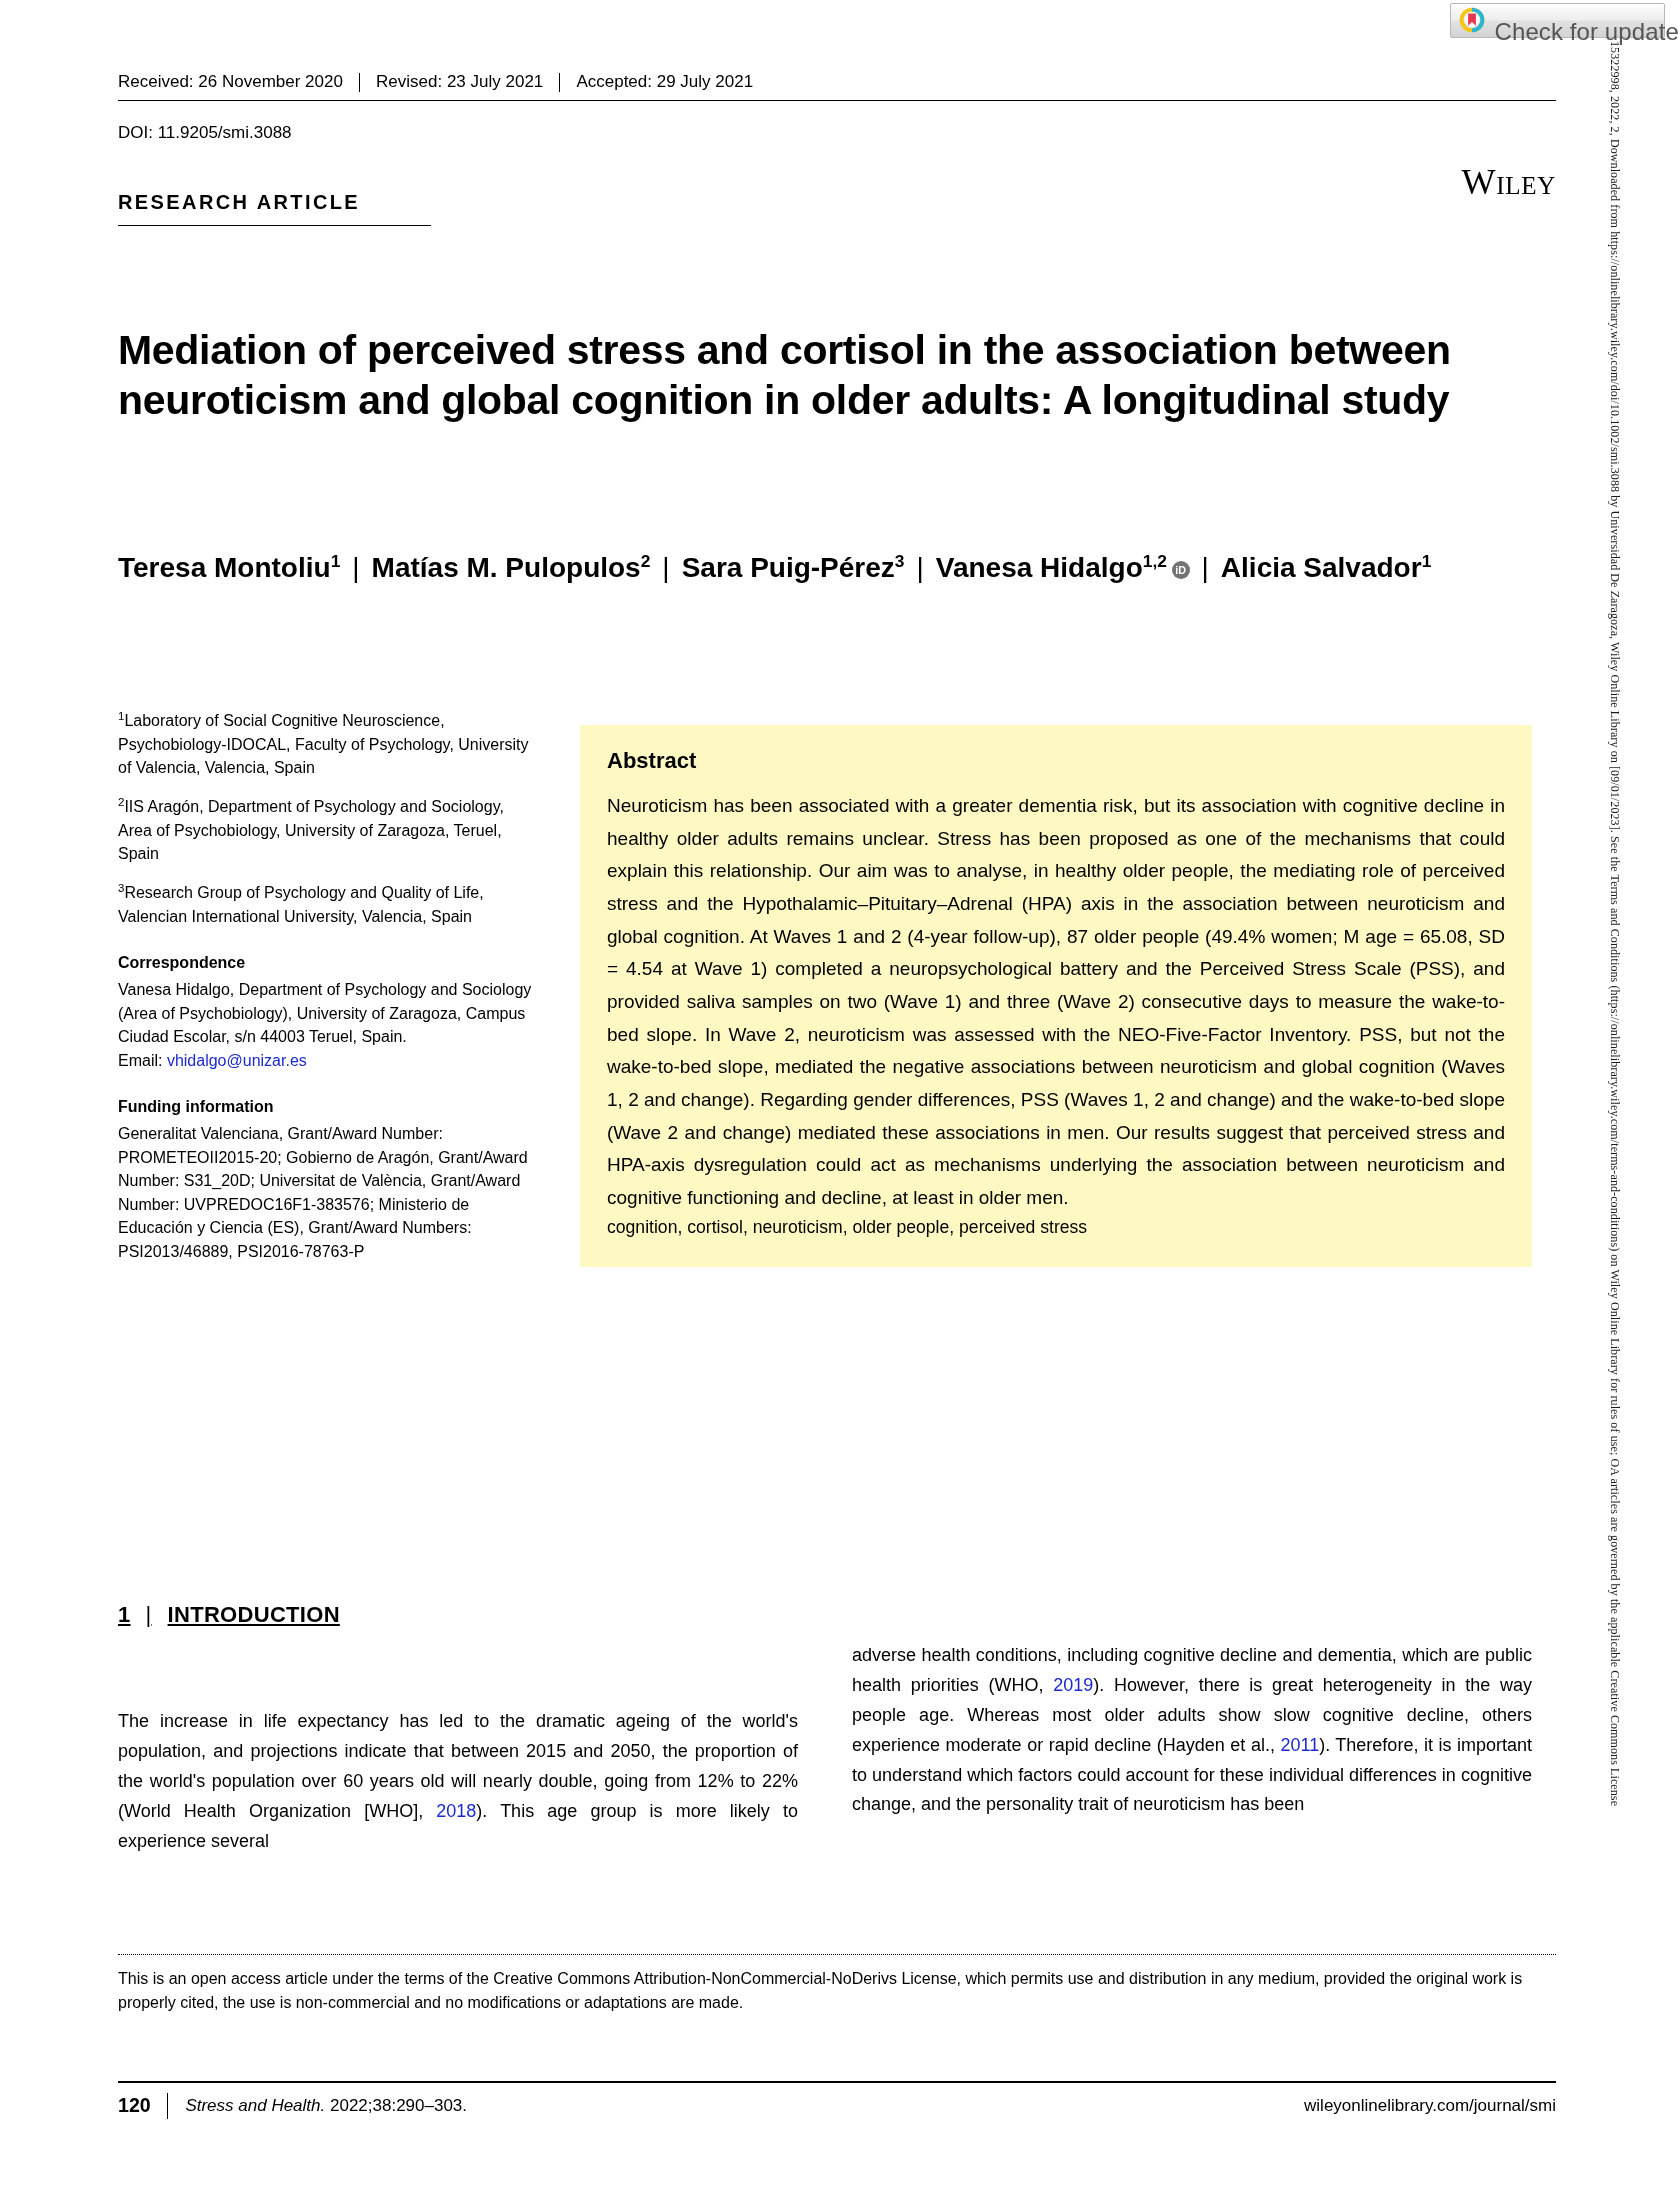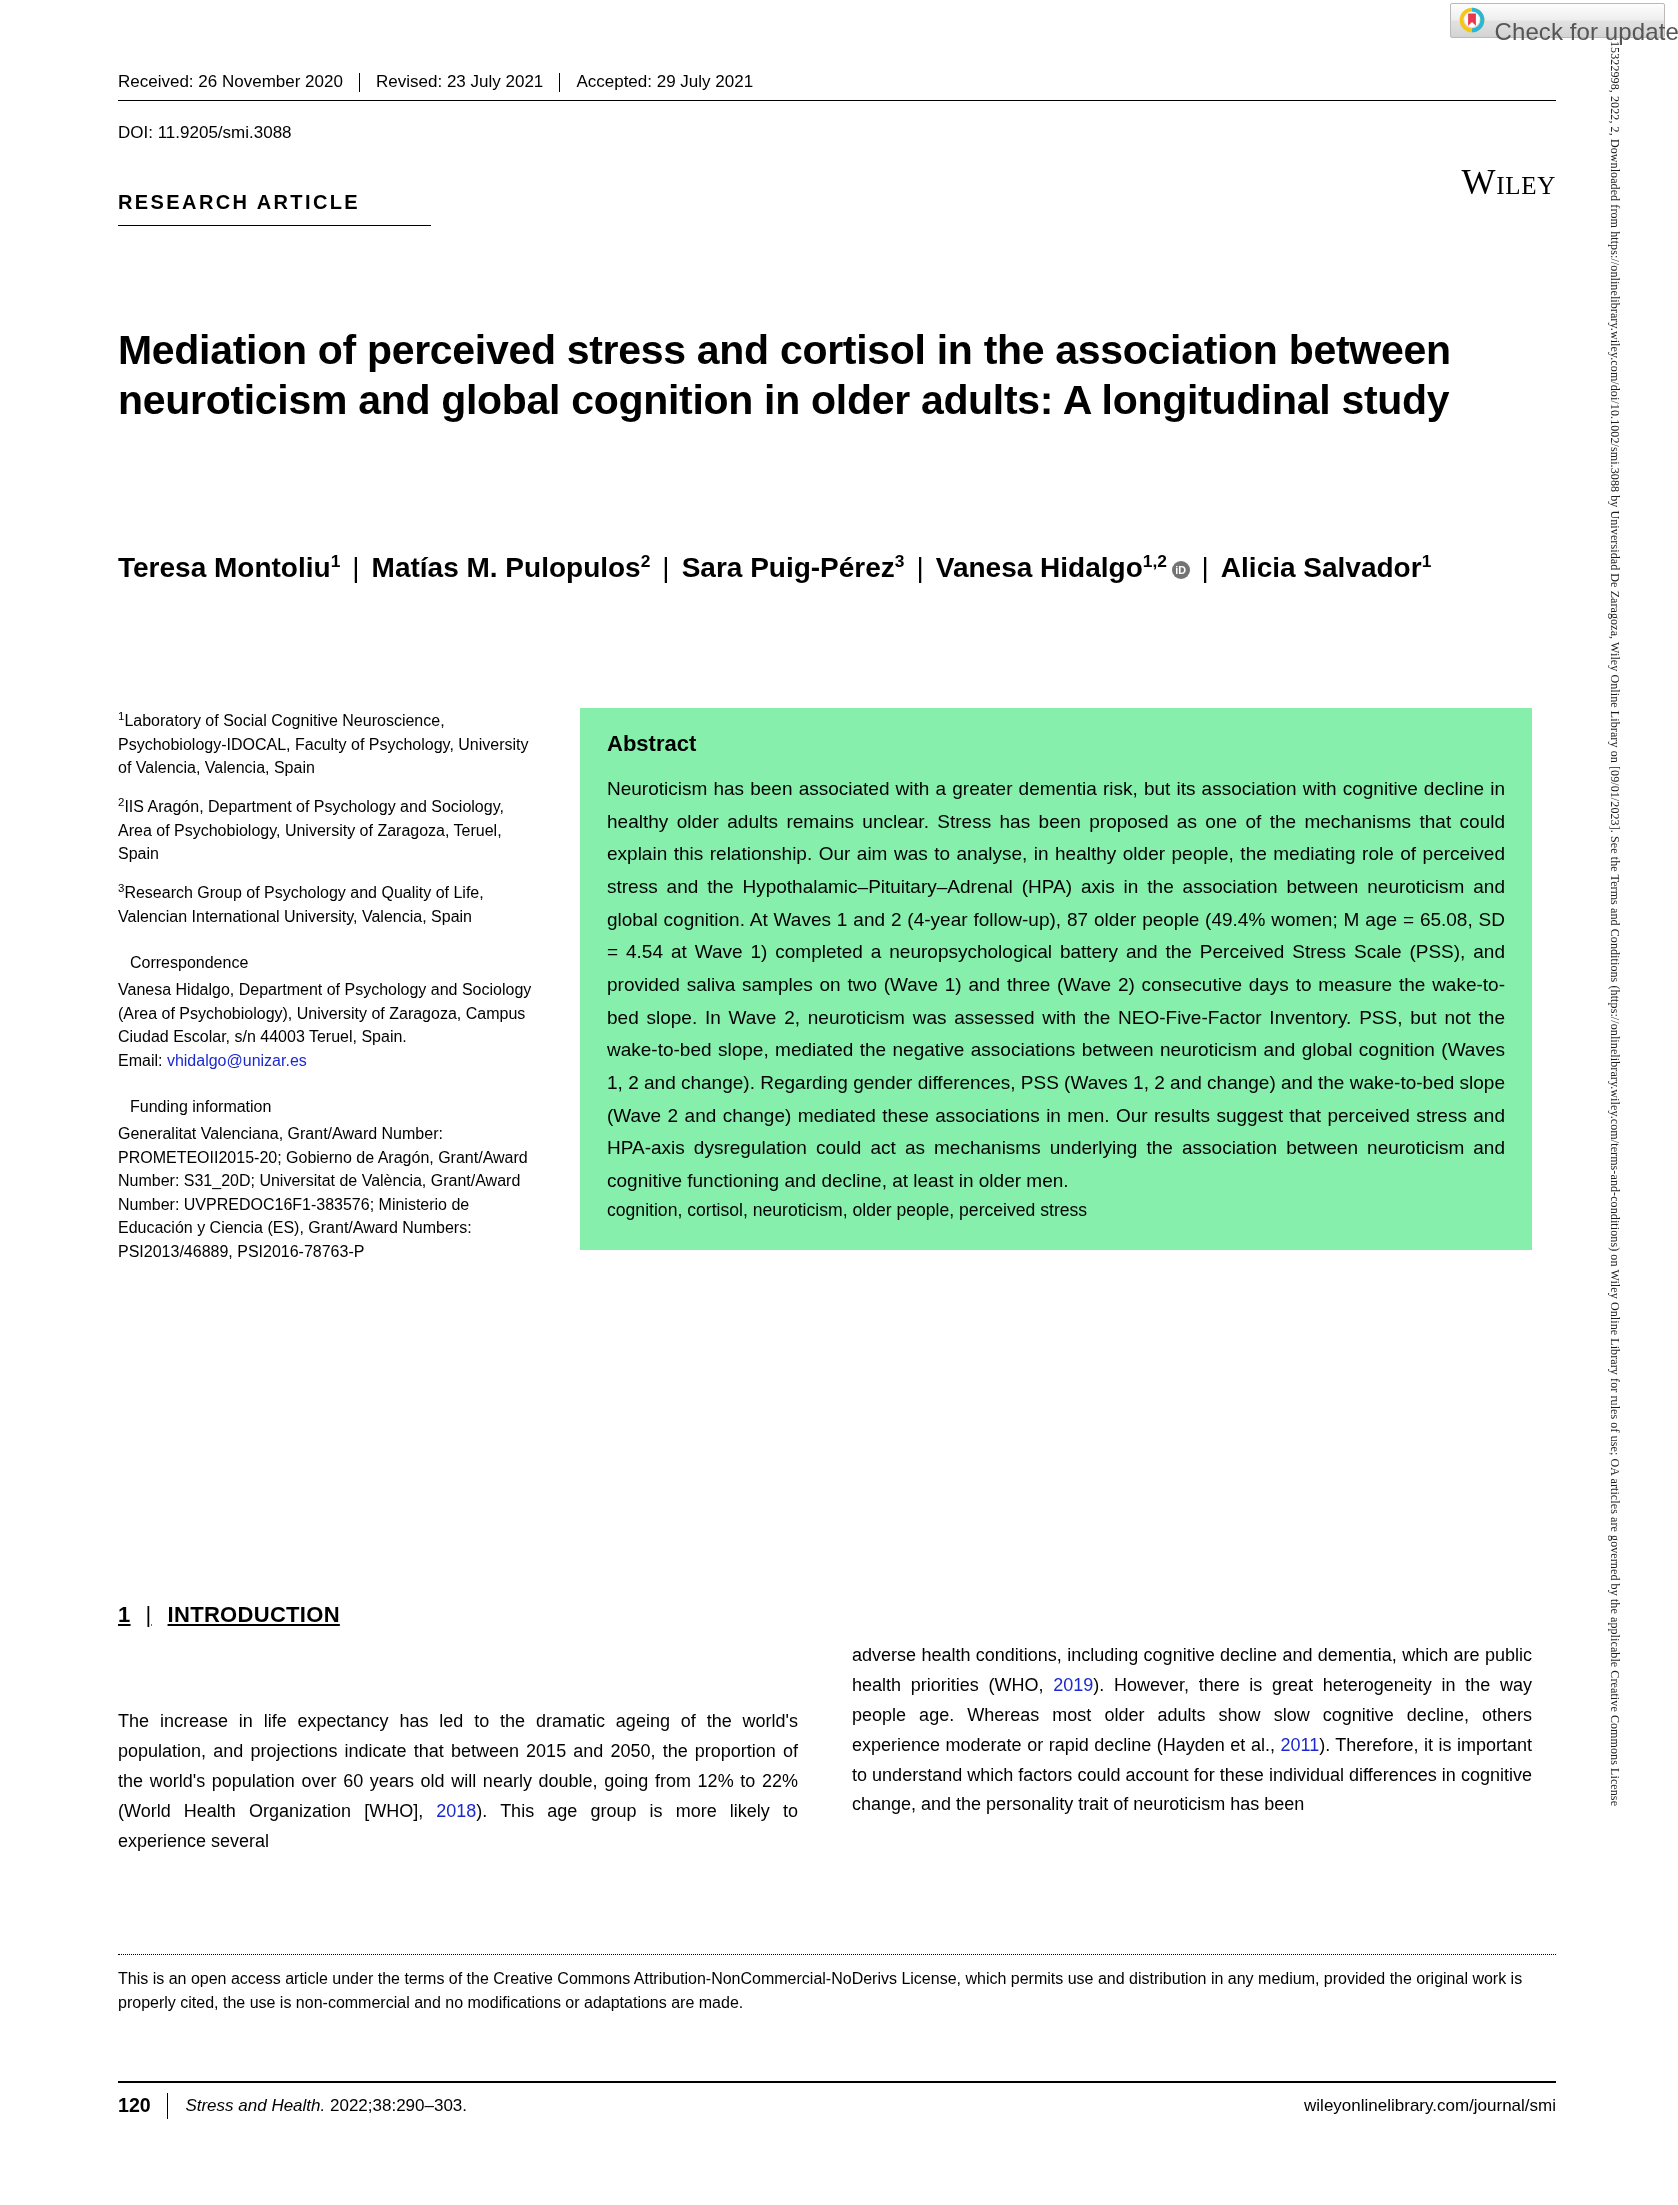--- a/index.html
+++ b/index.html
@@ -173,36 +173,35 @@
     position: absolute;
     top: 708px;
     left: 0;
     width: 420px;
     font-size: 16px;
     line-height: 1.47;
   }
   #meta-col .aff { margin-bottom: 14px; }
   #meta-col sup { font-size: 0.72em; }
   #meta-col .sec-h {
-    font-weight: normal;
+    font-weight: bold;
     margin-top: 23px;
     margin-bottom: 3.4px;
-    margin-left: 12px;
   }
   #meta-col a, #meta-col .link {
     color: #1a29cf;
     text-decoration: none;
   }
 
   #abstract-box {
     position: absolute;
-    top: 708px;
+    top: 725px;
     left: 462px;
     width: 952px;
-    background: #86efac;
+    background: #fef9c3;
     padding: 23px 27px 27px 27px;
     box-sizing: border-box;
   }
   #abstract-box .ab-h {
     font-size: 22px;
     font-weight: bold;
     margin-bottom: 16px;
   }
   #abstract-box .ab-body {
     font-size: 19px;

